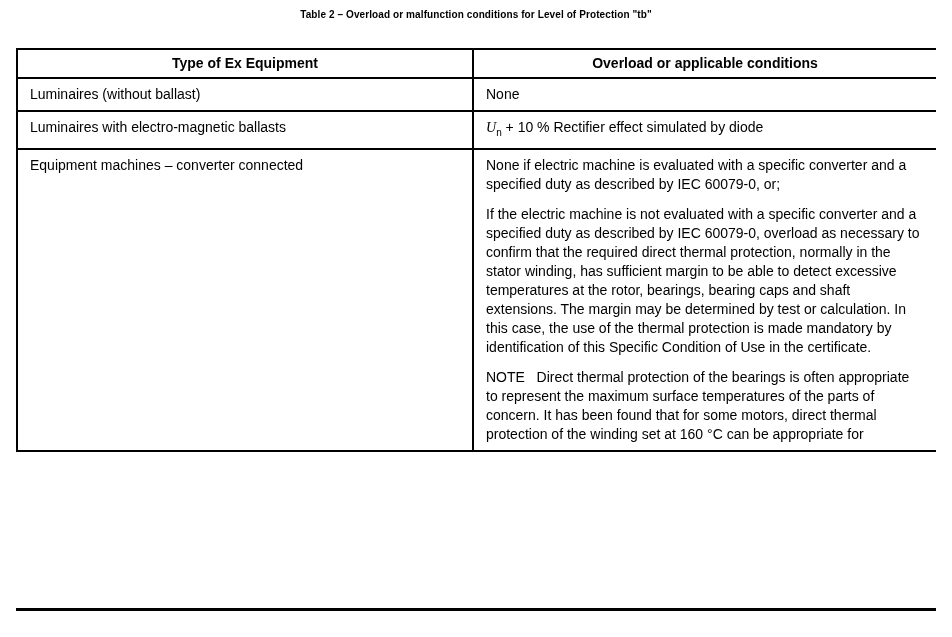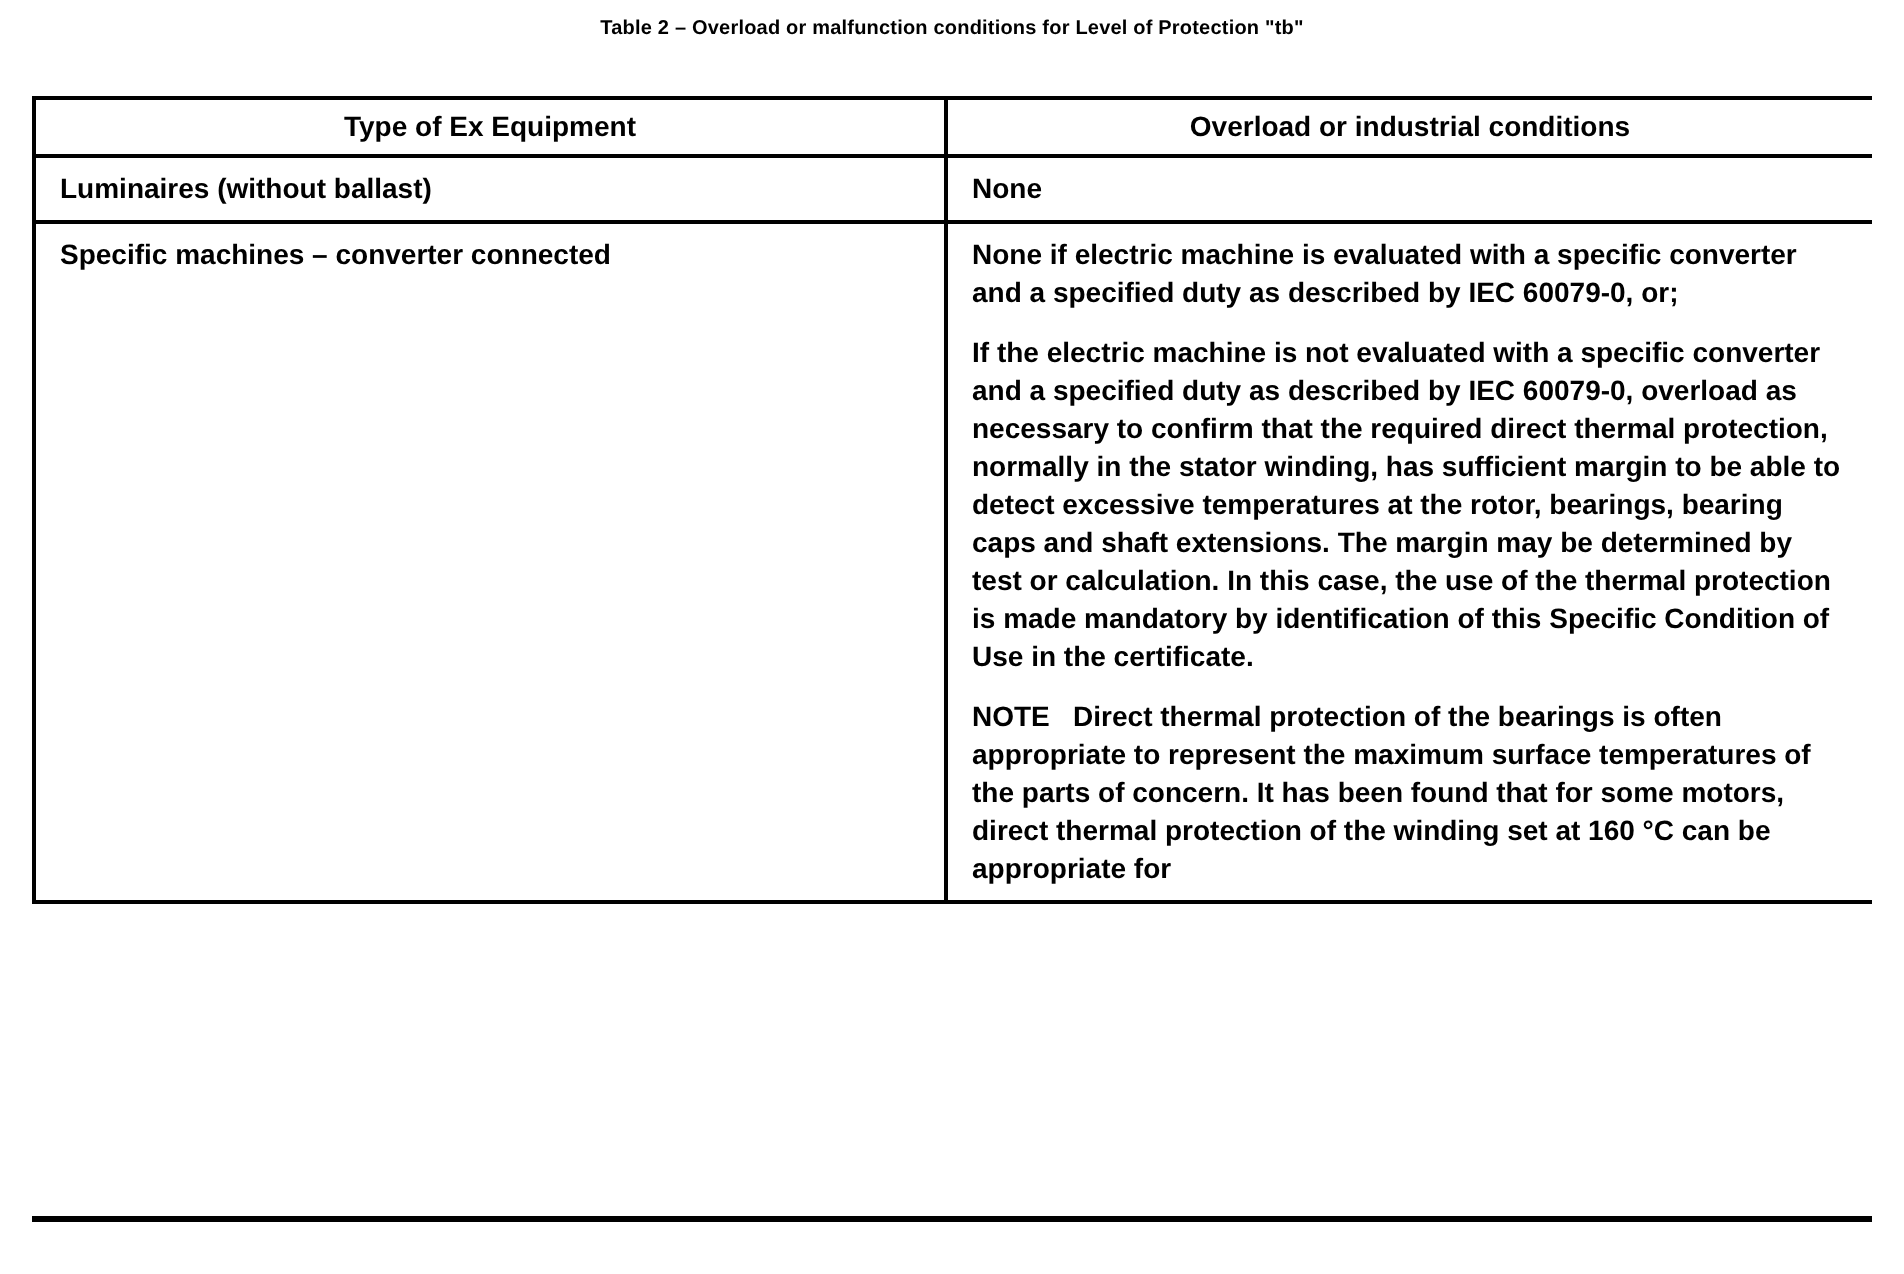--- a/index.html
+++ b/index.html
@@ -37,21 +37,20 @@
     width: 920px;
     table-layout: fixed;
   }
   .cond-table th,
   .cond-table td {
     border: 2px solid #000;
     font-size: 14px;
     line-height: 19px;
     vertical-align: top;
     box-sizing: border-box;
-    font-weight: bold;
   }
   .cond-table th {
     font-weight: bold;
     text-align: center;
     vertical-align: middle;
     height: 16px;
     padding: 4px 8px;
   }
   .cond-table td {
     padding: 6px 12px 6px 12px;
@@ -83,34 +82,38 @@
 
 <div class="table-wrap">
   <table class="cond-table">
     <colgroup>
       <col class="c-left">
       <col class="c-right">
     </colgroup>
     <thead>
       <tr>
         <th>Type of Ex Equipment</th>
-        <th>Overload or industrial conditions</th>
+        <th>Overload or applicable conditions</th>
       </tr>
     </thead>
     <tbody>
       <tr class="r-short">
         <td>Luminaires (without ballast)</td>
         <td>None</td>
       </tr>
 
+      <tr class="r-short">
+        <td>Luminaires with electro-magnetic ballasts</td>
+        <td><span class="math-sym">U</span><sub class="math-sub">n</sub><span> + 10 % Rectifier effect simulated by diode</span></td>
+      </tr>
 
 
 
       <tr>
-        <td>Specific machines – converter connected</td>
+        <td>Equipment machines – converter connected</td>
         <td class="multi">
           <p>None if electric machine is evaluated with a specific converter and a specified duty as described by IEC&nbsp;60079-0, or;</p>
           <p>If the electric machine is not evaluated with a specific converter and a specified duty as described by IEC&nbsp;60079-0, overload as necessary to confirm that the required direct thermal protection, normally in the stator winding, has sufficient margin to be able to detect excessive temperatures at the rotor, bearings, bearing caps and shaft extensions. The margin may be determined by test or calculation. In this case, the use of the thermal protection is made mandatory by identification of this Specific Condition of Use in the certificate.</p>
           <p>NOTE&nbsp;&nbsp;&nbsp;Direct thermal protection of the bearings is often appropriate to represent the maximum surface temperatures of the parts of concern. It has been found that for some motors, direct thermal protection of the winding set at 160 °C can be appropriate for</p>
         </td>
       </tr>
     </tbody>
   </table>
 </div>
 

